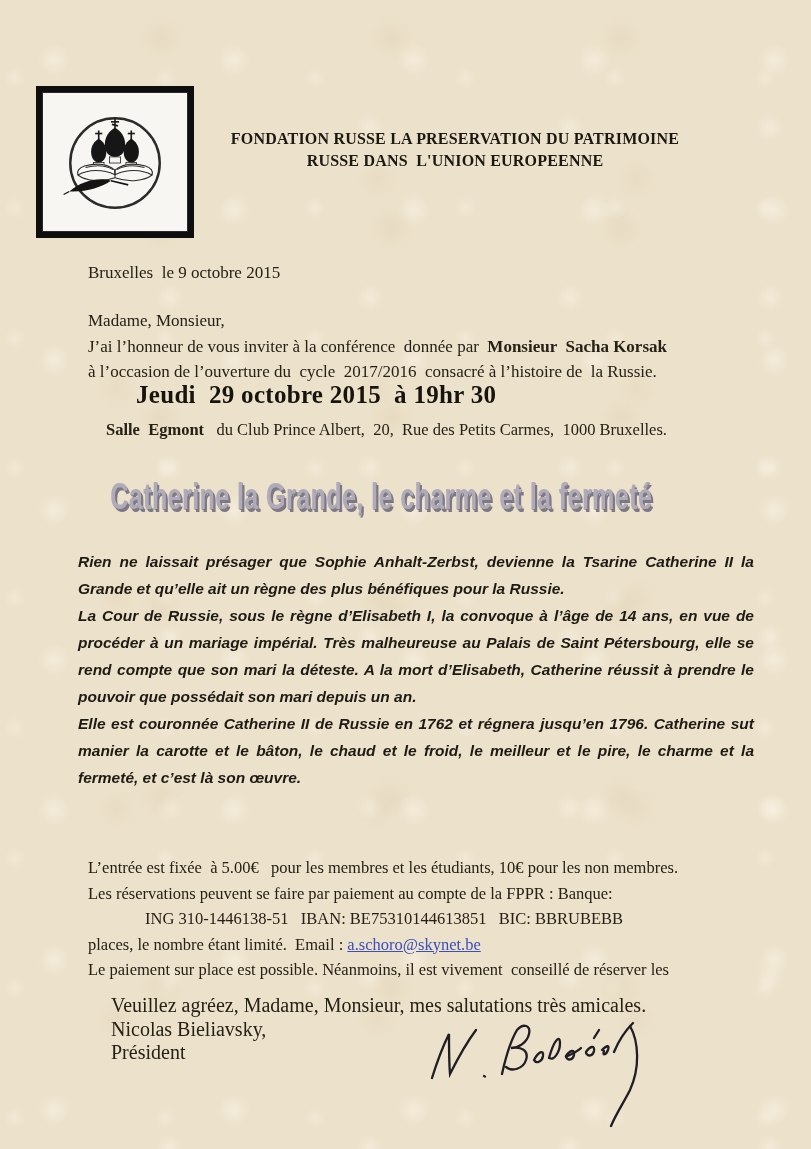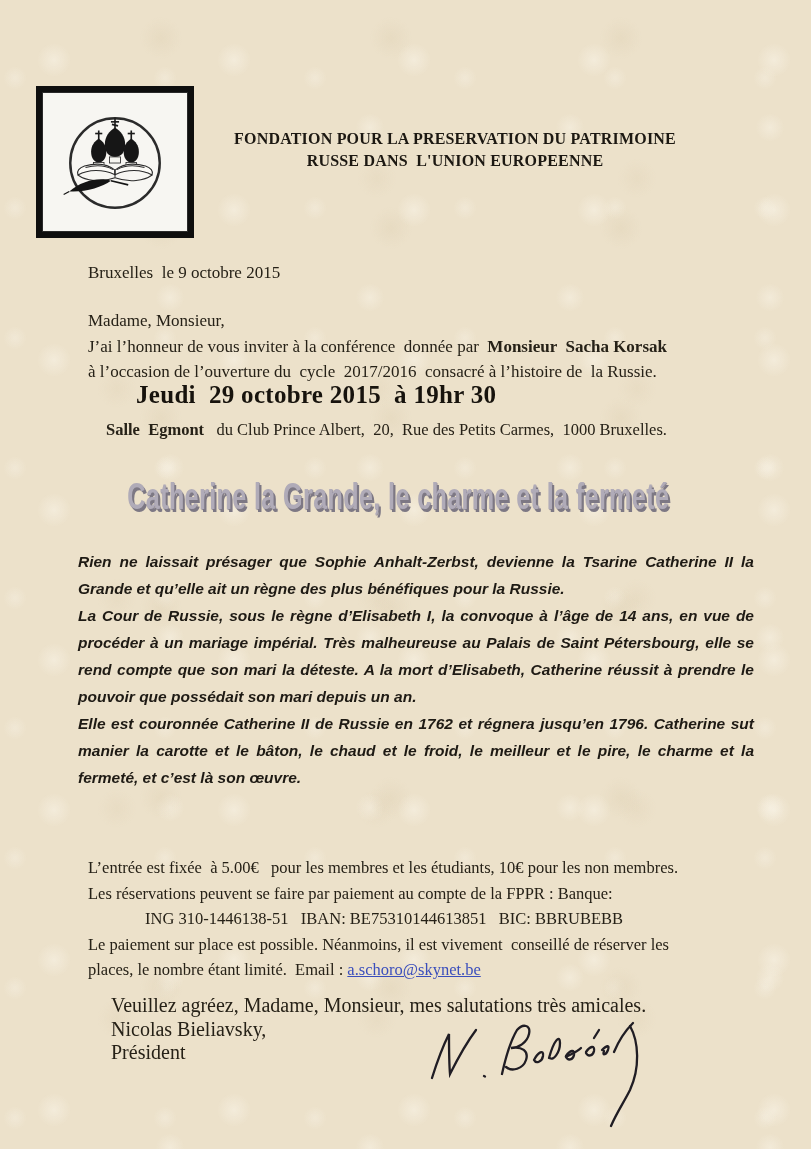--- a/index.html
+++ b/index.html
@@ -38,21 +38,21 @@
   }
   .dateline{left:88px;top:263px;font-size:17px;}
   .salutation-block{left:88px;top:308px;font-size:17px;line-height:25.5px;}
   .bold{font-weight:bold;text-align:center;}
   .event-datetime{
     left:136px;top:381px;font-size:25px;font-weight:bold;color:#17130d;
     letter-spacing:.3px;
   }
   .venue-line{left:106px;top:420px;font-size:16.5px;}
   
-  .deco-title-wrap{left:0;top:474px;width:762px;text-align:center;padding-left:17px;}
+  .deco-title-wrap{left:0;top:474px;width:762px;text-align:center;}
   .deco-title{
     display:inline-block;
     font-family:"Liberation Sans",sans-serif;font-weight:700;
     font-size:34px;line-height:44px;
     transform:scale(.74,1.08);transform-origin:center;
     color:#b0abb8;
     text-shadow:3px 3px 0 #7d7884, 1px 1px 1px #8f8a97;
     letter-spacing:.5px;white-space:pre;
   }
   
@@ -113,21 +113,21 @@
         </g>
 
         <path d="M15,89 C27,78.5 44,74.5 56,78.5 C47,85 30,90 15,89 Z" fill="#141414"></path>
         <path d="M56,78.5 L73,82.5" fill="none" stroke="#141414" stroke-width="1.6"></path>
         <path d="M15,89 L9.5,92" fill="none" stroke="#141414" stroke-width="1.2"></path>
       </svg>
     </div>
   </div>
 
   <div class="abs org-header">
-    <div class="line">FONDATION POUR LA PRESERVATION DU PATRIMOINE</div>
+    <div class="line">FONDATION RUSSE LA PRESERVATION DU PATRIMOINE</div>
     <div class="line">RUSSE DANS  L'UNION EUROPEENNE</div>
   </div>
 
   <div class="abs dateline line">Bruxelles  le 9 octobre 2015</div>
 
   <div class="abs salutation-block">
     <div class="line">Madame, Monsieur,</div>
     <div class="line"><span>J’ai l’honneur de vous inviter à la conférence  donnée par  </span><span class="bold">Monsieur  Sacha Korsak</span></div>
     <div class="line">à l’occasion de l’ouverture du  cycle  2017/2016  consacré à l’histoire de  la Russie.</div>
   </div>
@@ -146,22 +146,22 @@
     <p>Elle est couronnée Catherine II de Russie en 1762 et régnera jusqu’en 1796. Catherine sut manier la carotte et le bâton, le chaud et le froid, le meilleur et le pire, le charme et la fermeté, et c’est là son œuvre.</p>
   </div>
 
   <div class="abs conf-note">
   </div>
 
   <div class="abs entry-block">
     <div class="line">L’entrée est fixée  à 5.00€   pour les membres et les étudiants, 10€ pour les non membres.</div>
     <div class="line">Les réservations peuvent se faire par paiement au compte de la FPPR : Banque:</div>
     <div class="line indent-bank">ING 310-1446138-51   IBAN: BE75310144613851   BIC: BBRUBEBB</div>
+    <div class="line"><span>places, le nombre étant limité.  Email : </span><a class="email-link">a.schoro@skynet.be</a></div>
     <div class="line">Le paiement sur place est possible. Néanmoins, il est vivement  conseillé de réserver les</div>
-    <div class="line"><span>places, le nombre étant limité.  Email : </span><a class="email-link">a.schoro@skynet.be</a></div>
   </div>
 
   <div class="abs closing-block">
     <div class="line">Veuillez agréez, Madame, Monsieur, mes salutations très amicales.</div>
     <div class="line">Nicolas Bieliavsky,</div>
     <div class="line">Président</div>
   </div>
 
   <div class="abs signature">
     <svg viewBox="0 0 260 150">

